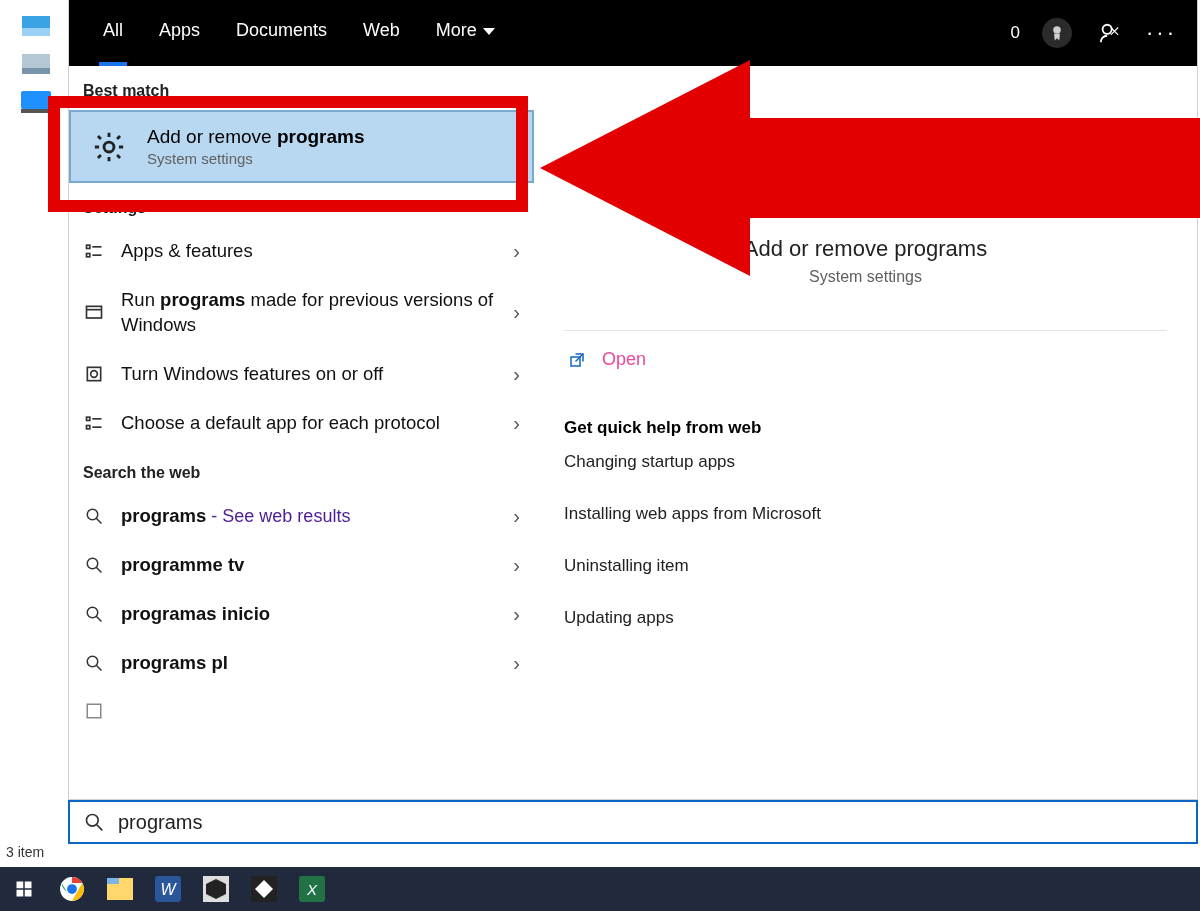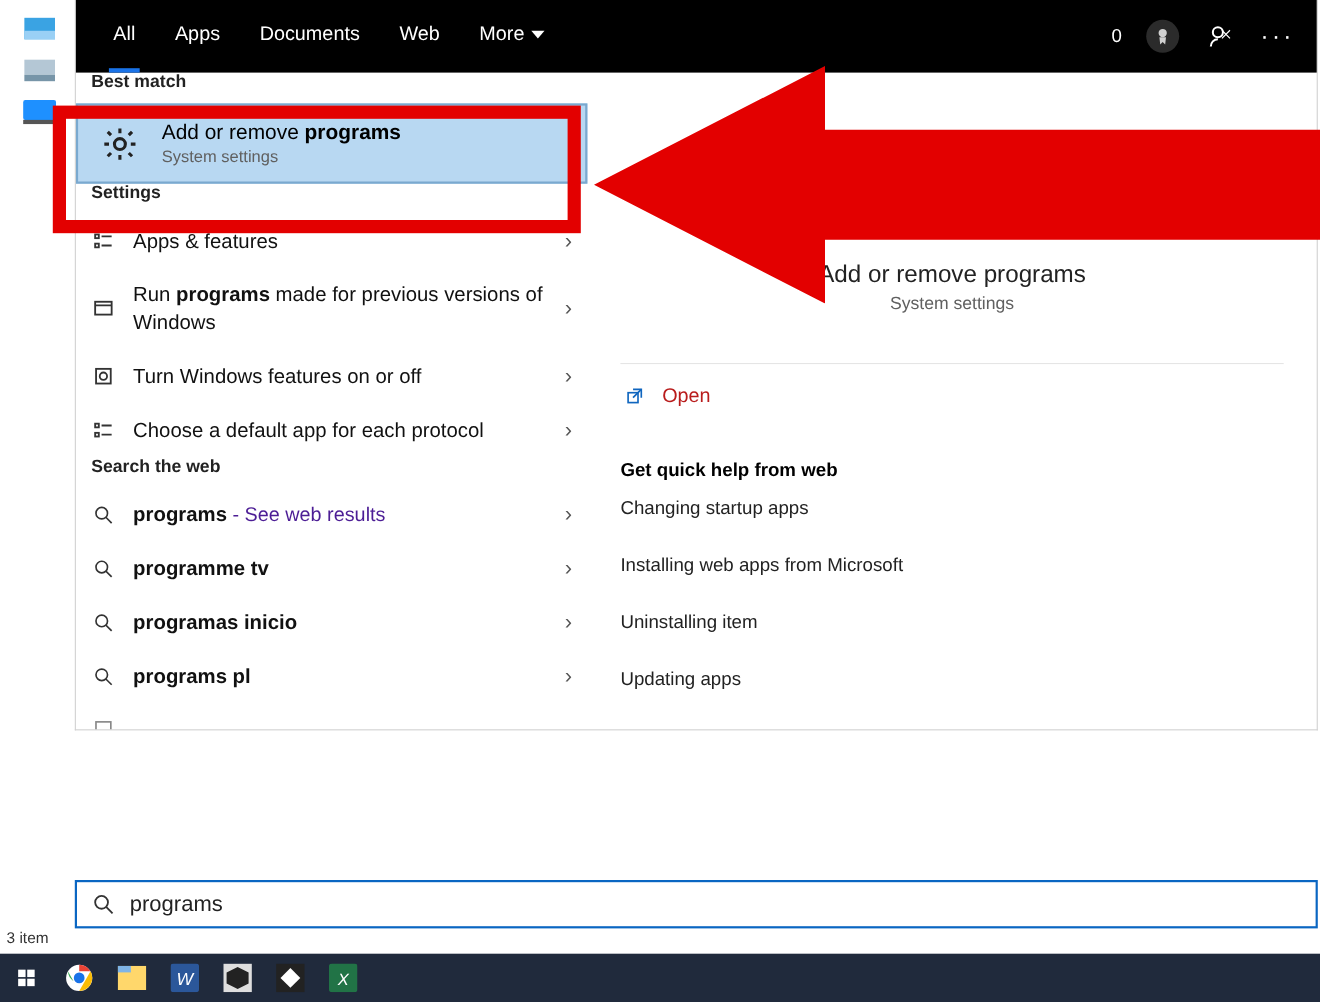--- a/index.html
+++ b/index.html
@@ -7,21 +7,21 @@
 
   
   .desktop-left {
     position: absolute; left: 0; top: 0; width: 68px; height: 868px; background:#fff;
     padding-top: 6px;
   }
   .desktop-left .d-icon { width:40px; height:36px; margin:2px 0 2px 16px; display:flex; align-items:center; justify-content:center; }
 
   
   .search-panel {
-    position: absolute; left: 68px; top: 0; width: 1130px; height: 664px;
+    position: absolute; left: 68px; top: 0; width: 1130px; height: 800px;
     background:#fff; display:flex; flex-direction:column; border:1px solid #d1d1d1; border-top:none;
   }
 
   
   .tabbar {
     height: 66px; background:#000; color:#fff; display:flex; align-items:stretch; padding:0 10px 0 16px;
   }
   .tabbar .tab { padding: 20px 18px 0 18px; font-size:18px; position:relative; cursor:default; }
   .tabbar .tab.active::after { content:""; position:absolute; left:14px; right:14px; bottom:0; height:4px; background:#1a73e8; }
   .tabbar .more-caret { border-left:6px solid transparent; border-right:6px solid transparent; border-top:7px solid #fff; display:inline-block; margin-left:6px; vertical-align:middle; }
@@ -29,21 +29,21 @@
   .tabbar .right { display:flex; align-items:center; gap:22px; padding-right:10px; }
   .tabbar .badge-num { font-size:17px; color:#fff; }
   .tabbar .icon-btn { width:30px; height:30px; border-radius:50%; display:flex; align-items:center; justify-content:center; }
   .tabbar .dots { font-size:22px; letter-spacing:3px; }
 
   
   .columns { flex:1; display:flex; overflow:hidden; }
   .col-left { width:465px; display:flex; flex-direction:column; }
   .col-right { flex:1; padding: 0 30px; }
 
-  .section-label { font-weight:600; font-size:16px; color:#222; padding:0 14px 10px 14px; }
+  .section-label { font-weight:600; font-size:16px; color:#222; padding:16px 14px 10px 14px; }
 
   .best-match {
     margin: 0 0 0 0; padding: 14px 18px; display:flex; align-items:center; gap:18px;
     background:#b8d8f2; border: 2px solid #7aa9cf;
     position:relative;
   }
   .best-match .gear { width:40px; height:40px; display:flex; align-items:center; justify-content:center; }
   .best-match .title { font-size:19px; color:#000; }
   .best-match .subtitle { font-size:15px; color:#606060; margin-top:2px; }
 
@@ -272,21 +272,21 @@
         <div class="dsubtitle">System settings</div>
       </div>
       <div class="open-row">
         <span class="open-ic">
           <svg width="18" height="18" viewBox="0 0 24 24" stroke="#1066bf" stroke-width="2" fill="none">
               <rect x="4" y="8" width="12" height="12"></rect>
               <path d="M10 4h10v10"></path>
               <path d="M20 4 L10 14"></path>
             </svg>
         </span>
-        <span style="color:#b91c1c;font-size:18px;">Open</span>
+        <span style="color:#ec4899;font-size:18px;">Open</span>
       </div>
       <div class="help-head">Get quick help from web</div>
       <div class="help-list">
         <div>Changing startup apps</div>
         <div>Installing web apps from Microsoft</div>
         <div>Uninstalling item</div>
         <div>Updating apps</div>
       </div>
     </div>
   </div>

